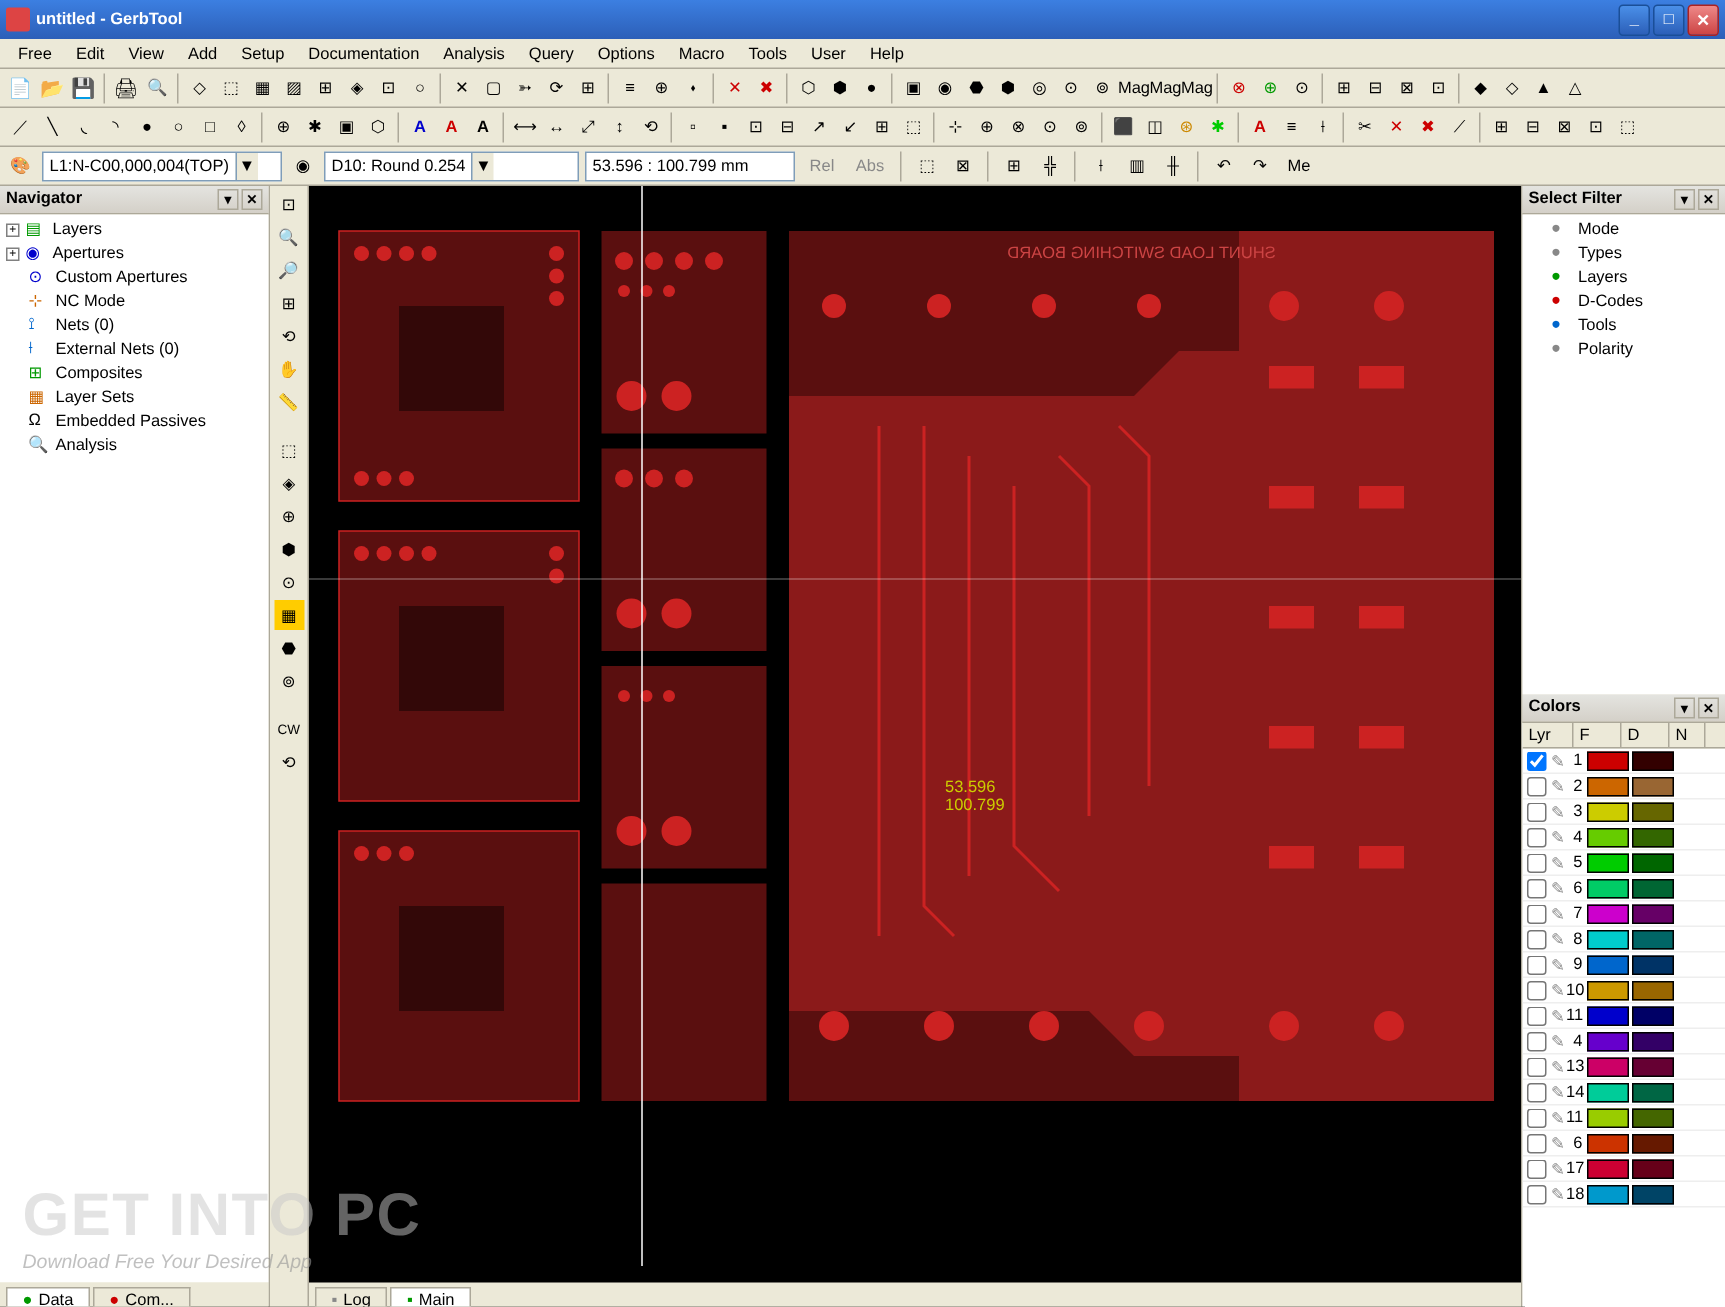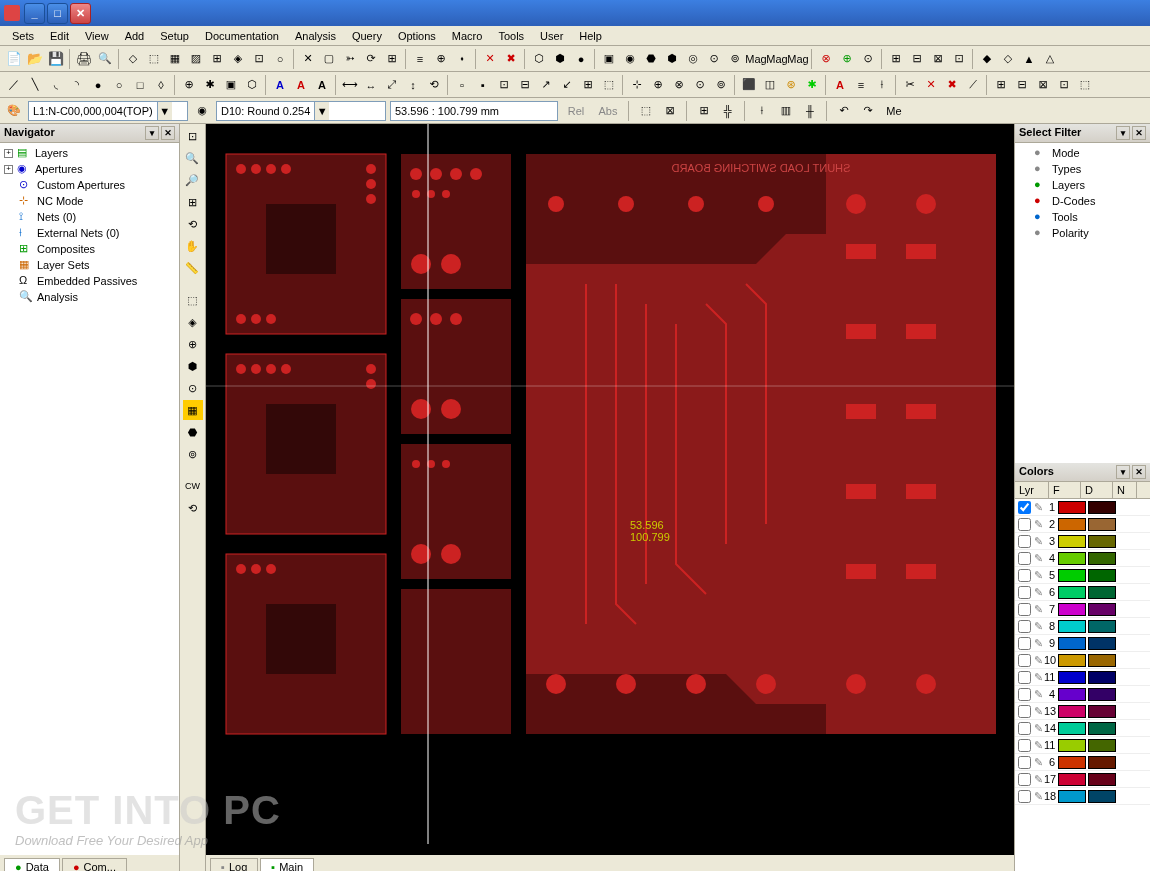--- a/index.html
+++ b/index.html
@@ -47,29 +47,30 @@
 .icon-open::before { content: "📂"; font-size: 13px; }
 .icon-save::before { content: "💾"; font-size: 13px; }
 .icon-print::before { content: "🖨"; font-size: 13px; }
 .coords-label { position: absolute; top: 395px; left: 424px; color: #cccc00; font-size: 10px; font-family: monospace; z-index: 10; }
 </style>
 </head>
 <body>
 
 <div class="titlebar">
   <div class="titlebar-icon"></div>
+  <div class="titlebar-text">untitled - GerbTool</div>
   <div class="win-btns">
     <div class="win-btn">_</div>
     <div class="win-btn">□</div>
     <div class="win-btn close">✕</div>
   </div>
 </div>
 
 <div class="menubar" id="menubar">
-    <div class="menu-item">Sets</div>
+    <div class="menu-item">Free</div>
     <div class="menu-item">Edit</div>
     <div class="menu-item">View</div>
     <div class="menu-item">Add</div>
     <div class="menu-item">Setup</div>
     <div class="menu-item">Documentation</div>
     <div class="menu-item">Analysis</div>
     <div class="menu-item">Query</div>
     <div class="menu-item">Options</div>
     <div class="menu-item">Macro</div>
     <div class="menu-item">Tools</div>
@@ -210,21 +211,21 @@
   <div class="tb-btn">🎨</div>
   <div class="combo" style="width:160px">
     <span>L1:N-C00,000,004(TOP)</span>
     <div class="combo-arrow">▼</div>
   </div>
   <div class="tb-btn">◉</div>
   <div class="combo" style="width:170px">
     <span>D10: Round 0.254</span>
     <div class="combo-arrow">▼</div>
   </div>
-  <div class="combo" style="width:168px">
+  <div class="combo" style="width:140px">
     <span>53.596 : 100.799 mm</span>
   </div>
   <div class="tb-btn" style="width:28px;color:#888">Rel</div>
   <div class="tb-btn" style="width:28px;color:#888">Abs</div>
   <div class="tb-sep"></div>
   <div class="tb-btn">⬚</div>
   <div class="tb-btn">⊠</div>
   <div class="tb-sep"></div>
   <div class="tb-btn">⊞</div>
   <div class="tb-btn">╬</div>

